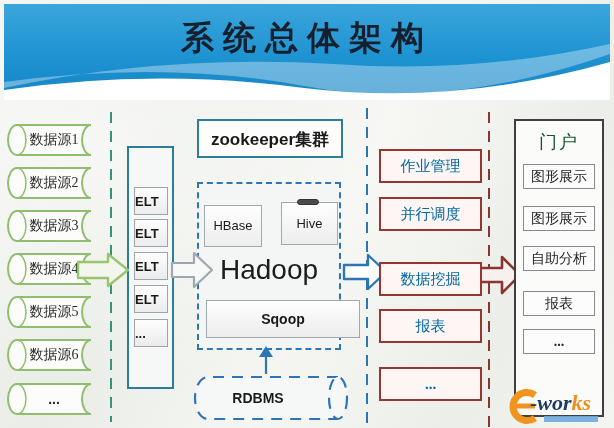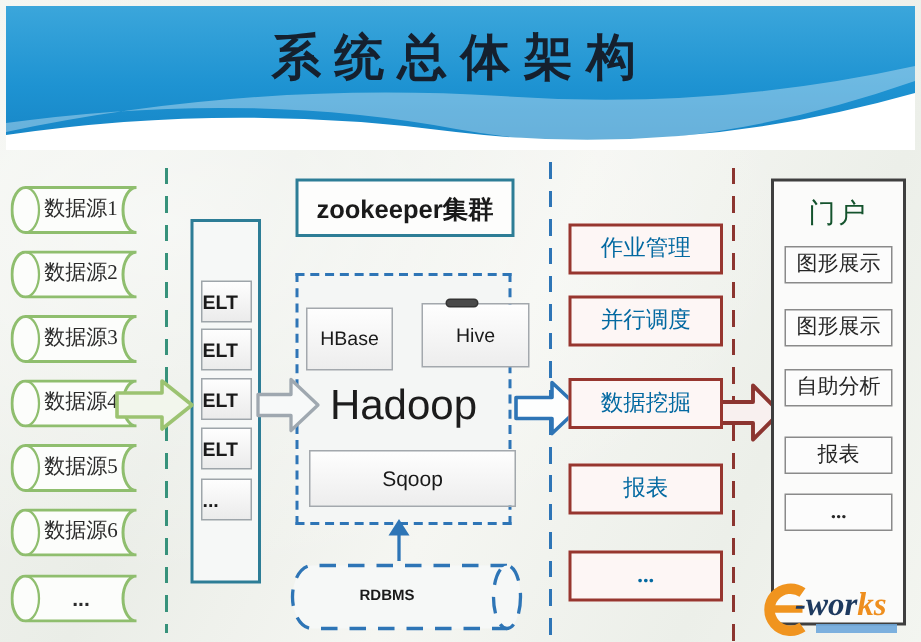--- a/index.html
+++ b/index.html
@@ -43,31 +43,31 @@
 
   
   .zk-box{position:absolute;left:197px;top:119px;width:146px;height:39px;line-height:37px;
     border:2.5px solid #2d7d96;background:#fdfdfc;text-align:center;
     font-size:17px;font-weight:600;color:#1a1a1a;box-sizing:border-box;}
   .hadoop-box{position:absolute;left:197px;top:182px;width:144px;height:168px;
     border:2px dashed #2e75b6;background:#f4f6f5;box-sizing:border-box;}
   .gbox{position:absolute;border:1.5px solid #a3a8ad;background:linear-gradient(180deg,#fefefe,#ededed);
     text-align:center;color:#1a1a1a;box-sizing:border-box;}
   .hbase{left:204px;top:205px;width:58px;height:42px;line-height:40px;font-size:13px;font-weight:500;}
-  .hive{left:281px;top:202px;width:72px;height:43px;line-height:41px;font-size:13px;font-weight:500;}
+  .hive{left:281px;top:202px;width:57px;height:43px;line-height:41px;font-size:13px;font-weight:500;}
   .hive-tab{position:absolute;left:297px;top:199px;width:22px;height:6px;border-radius:3px;
     background:#4a4a4a;border:1px solid #333;box-sizing:border-box;}
   .hadoop-label{position:absolute;left:197px;top:250px;width:144px;height:40px;line-height:40px;
     text-align:center;font-size:28px;font-weight:500;color:#1c1c1c;}
-  .sqoop{left:206px;top:300px;width:138px;height:38px;line-height:36px;font-size:14px;font-weight:400;}
+  .sqoop{left:206px;top:300px;width:154px;height:38px;line-height:36px;font-size:14px;font-weight:700;}
 
   
   .rdbms{position:absolute;left:190px;top:372px;width:166px;height:52px;}
   .rdbms-label{position:absolute;left:0;top:0;width:136px;height:52px;line-height:52px;
-    text-align:center;font-size:10px;font-weight:700;color:#1a1a1a;}
+    text-align:center;font-size:14px;font-weight:700;color:#1a1a1a;}
 
   
   .svc{position:absolute;left:379px;width:103px;height:34px;line-height:31px;text-align:center;
     border:2.5px solid #97362f;background:#fdf6f5;font-size:15px;color:#0369a1;box-sizing:border-box;}
 
   
   .portal{position:absolute;left:514px;top:119px;width:90px;height:298px;
     border:2.5px solid #3f3f3f;background:#fbfbfa;box-sizing:border-box;}
   .portal-title{position:absolute;left:0;top:9px;width:100%;text-align:center;
     font-size:18px;color:#14532d;letter-spacing:2px;}
@@ -198,21 +198,21 @@
   </svg>
   <svg class="arrow" style="left:342px;top:252px" width="46" height="40" viewBox="0 0 46 40">
     <polygon points="2,13 26,13 26,3 44,20 26,37 26,27 2,27" fill="#fdfefe" stroke="#2e75b6" stroke-width="2.4" stroke-linejoin="round"></polygon>
   </svg>
   <svg class="arrow" style="left:476px;top:254px" width="46" height="42" viewBox="0 0 46 42">
     <polygon points="2,14 26,14 26,3 44,21 26,39 26,28 2,28" fill="#f8f0ef" stroke="#8c3530" stroke-width="2.6" stroke-linejoin="round"></polygon>
   </svg>
 
   <div class="svc cn" style="top:149px">作业管理</div>
   <div class="svc cn" style="top:197px">并行调度</div>
-  <div class="svc cn" style="top:252px">数据挖掘</div>
+  <div class="svc cn" style="top:262px">数据挖掘</div>
   <div class="svc cn" style="top:309px">报表</div>
   <div class="svc cn" style="top:367px;font-weight:700">...</div>
 
   <div class="portal">
     <div class="portal-title cn">门户</div>
     <div class="pitem cn" style="top:43px">图形展示</div>
     <div class="pitem cn" style="top:125px">自助分析</div>
     <div class="pitem cn" style="top:85px">图形展示</div>
     <div class="pitem cn" style="top:170px">报表</div>
     <div class="pitem cn" style="top:208px;font-weight:700">...</div>

